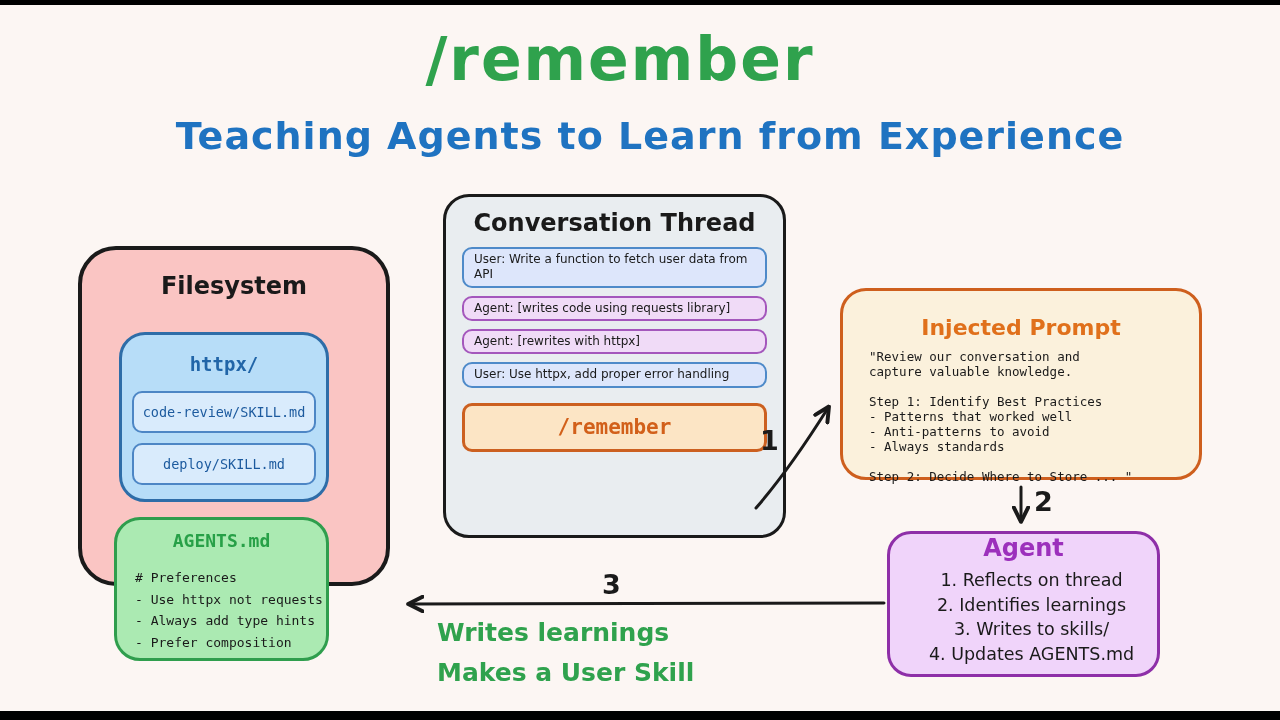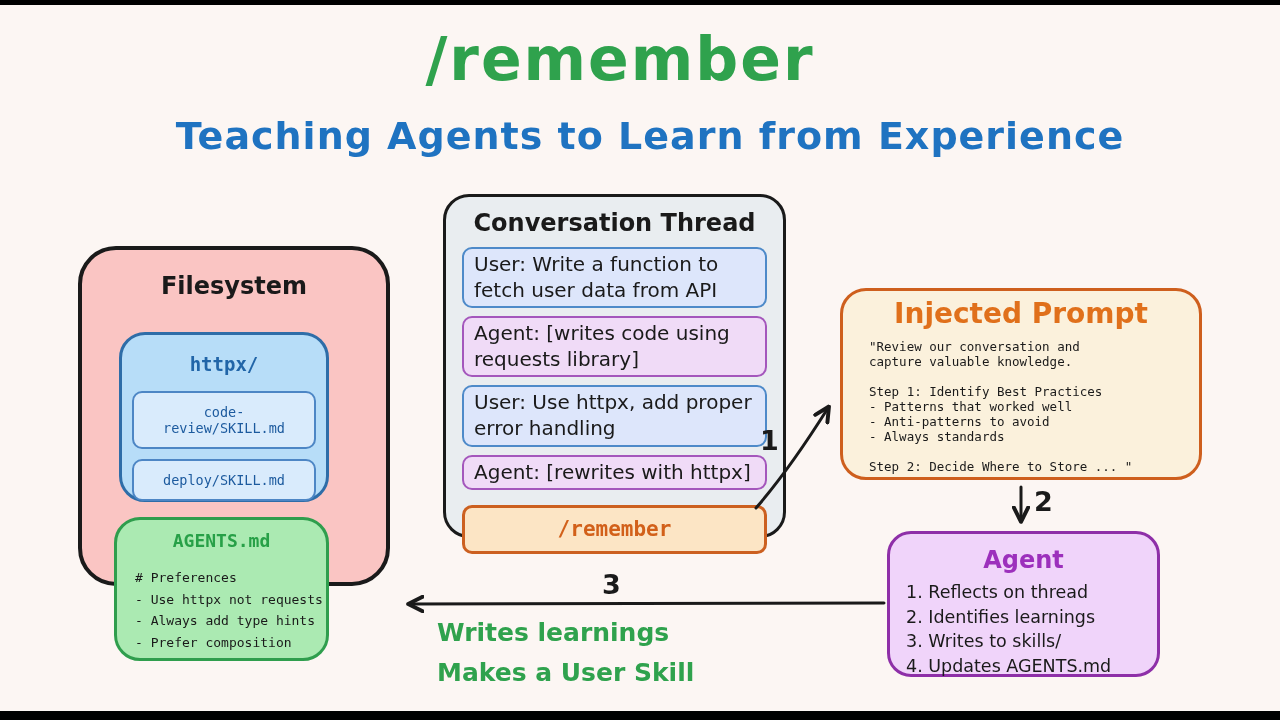--- a/index.html
+++ b/index.html
@@ -27,21 +27,21 @@
 
   
   .thread {
     position:absolute; left:443px; top:194px; width:343px; height:344px;
     background:var(--thread-bg,#E9EDF0); border:3px solid var(--ink,#1a1a1a);
     border-radius:26px; padding:8px 16px 0;
   }
   .thread-title { text-align:center; font-size:24px; font-weight:600; margin:4px 0 10px; }
   .msg {
     border-radius:10px; padding:3px 10px; margin-bottom:8px;
-    font-size:20px; line-height:1.28; font-weight:500;
+    font-size:12px; line-height:1.28; font-weight:500;
   }
   .msg.user  { background:var(--user-bg,#DDE6FB);  border:2px solid var(--user-border,#4E8AC9); }
   .msg.agent { background:var(--agent-msg-bg,#F0DBF7); border:2px solid var(--agent-msg-border,#A457BC); }
   .msg.command {
     margin-top:15px; text-align:center; padding:8px 0;
     background:var(--cmd-bg,#FCE5C5); border:3px solid var(--cmd-border,#CC6020);
     color:var(--cmd-text,#D2601A);
     font-family:"DejaVu Sans Mono","Liberation Mono",monospace;
     font-weight:bold; font-size:21px;
   }
@@ -57,21 +57,21 @@
     position:absolute; left:37px; top:82px; width:210px; height:170px;
     background:var(--skills-bg,#B7DDF8); border:3px solid var(--skills-border,#2E6DA8);
     border-radius:26px;
   }
   .skills-title {
     text-align:center; margin:18px 0 16px;
     font-family:"DejaVu Sans Mono","Liberation Mono",monospace;
     font-weight:bold; font-size:19px; color:var(--skills-text,#2165A8);
   }
   .file {
-    width:184px; margin:0 auto 10px; padding:11px 16px; text-align:center;
+    width:184px; margin:0 auto 10px; padding:11px 0; text-align:center;
     background:var(--file-bg,#D9EBFC); border:2px solid var(--file-border,#4D86C5);
     border-radius:10px;
     font-family:"DejaVu Sans Mono","Liberation Mono",monospace;
     font-size:13.5px; color:var(--file-text,#1C5A9E);
   }
   .agents-md {
     position:absolute; left:32px; top:267px; width:215px; height:144px;
     background:var(--agents-bg,#ABEAB2); border:3px solid var(--agents-border,#2F9E4D);
     border-radius:26px;
   }
@@ -86,42 +86,42 @@
     font-size:13px; line-height:21.5px; font-weight:500;
   }
 
   
   .prompt {
     position:absolute; left:840px; top:288px; width:362px; height:192px;
     background:var(--prompt-bg,#FBF1DC); border:3px solid var(--prompt-border,#CE5F1D);
     border-radius:26px;
   }
   .prompt-title {
-    text-align:center; margin-top:6px; font-size:28px; font-weight:600;
+    text-align:center; margin-top:24px; font-size:22px; font-weight:600;
     color:var(--prompt-title,#E0701B);
   }
   .prompt-body { margin:9px 0 0 26px; }
   .prompt-line {
     min-height:15px; white-space:pre;
     font-family:"DejaVu Sans Mono","Liberation Mono",monospace;
     font-size:12.5px; line-height:15px; font-weight:500;
   }
 
   
   .agentbox {
     position:absolute; left:887px; top:531px; width:273px; height:146px;
     background:var(--agentbox-bg,#F0D4FA); border:3px solid var(--agentbox-border,#8E2FA8);
     border-radius:24px;
   }
   .agent-title {
-    text-align:center; margin-top:12px; font-size:24px; font-weight:600;
+    text-align:center; margin-top:0; font-size:24px; font-weight:600;
     color:var(--agentbox-title,#9C30BC);
   }
   .agent-steps { margin:6px 0 0 16px; }
-  .agent-step { font-size:17.5px; line-height:24.5px; font-weight:500; }
+  .agent-step { font-size:17.5px; line-height:24.5px; font-weight:500;text-align:center; }
 
   
   .arrows { position:absolute; left:0; top:0; width:1280px; height:720px; pointer-events:none; }
   .arrow-label { position:absolute; font-size:27px; font-weight:600; color:var(--ink,#1a1a1a); }
   .l1 { left:760px; top:425px; }
   .l2 { left:1034px; top:486px; }
   .l3 { left:602px; top:569px; }
   .caption {
     position:absolute; left:437px; width:400px; text-align:left;
     font-size:25px; font-weight:600; color:var(--title-green,#2FA24D);
@@ -136,22 +136,22 @@
   <div class="bar top"></div>
   <div class="bar bottom"></div>
 
   <div class="title">/remember</div>
   <div class="subtitle">Teaching Agents to Learn from Experience</div>
 
   <section class="thread">
     <div class="thread-title">Conversation Thread</div>
     <div class="msg user">User: Write a function to fetch user data from API</div>
     <div class="msg agent">Agent: [writes code using requests library]</div>
+    <div class="msg agent">Agent: [rewrites with httpx]</div>
     <div class="msg user">User: Use httpx, add proper error handling</div>
-    <div class="msg agent">Agent: [rewrites with httpx]</div>
     <div class="msg command">/remember</div>
   </section>
 
   <section class="filesystem">
     <div class="fs-title">Filesystem</div>
     <div class="skills">
       <div class="skills-title">httpx/</div>
       <div class="file">code-review/SKILL.md</div>
       <div class="file">deploy/SKILL.md</div>
     </div>

